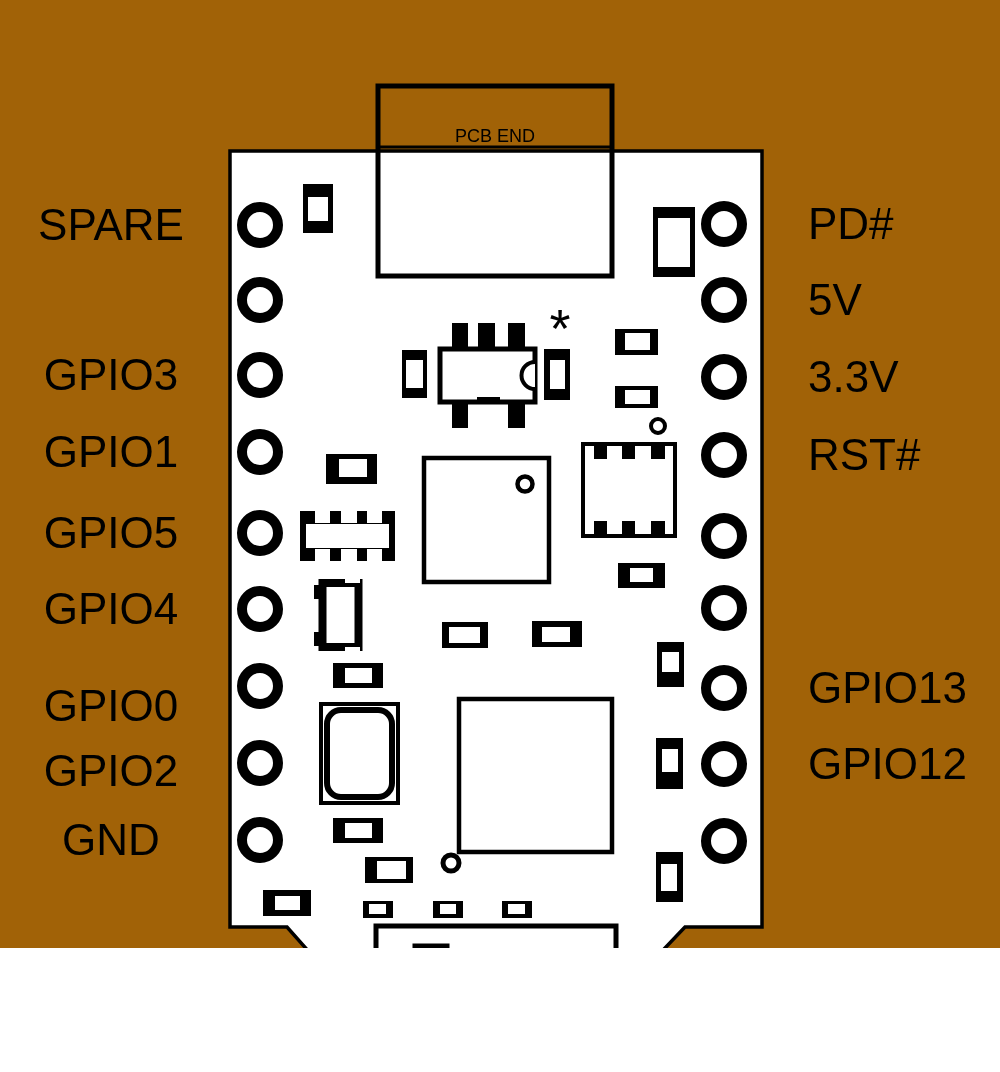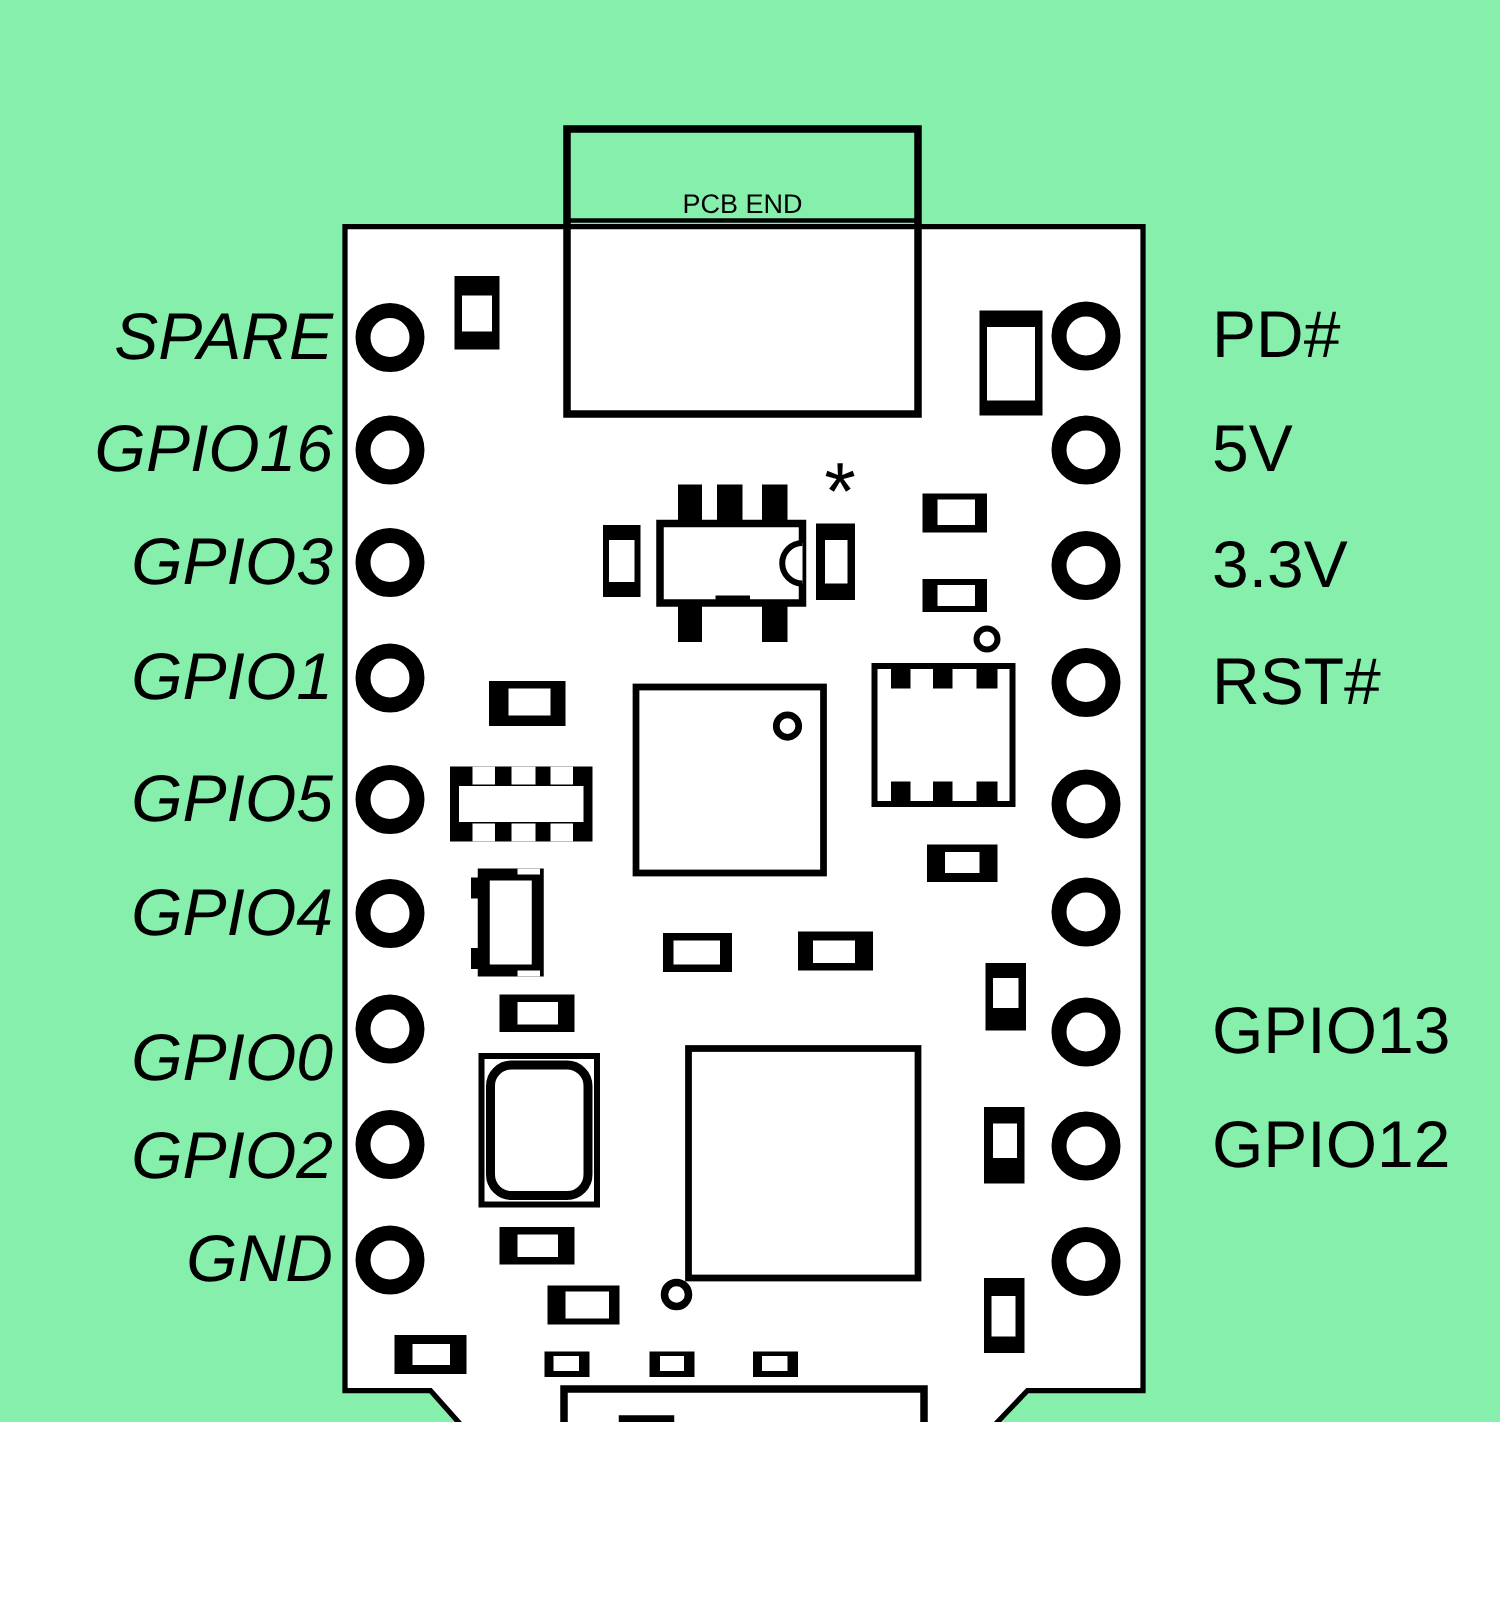--- a/index.html
+++ b/index.html
@@ -1,30 +1,30 @@
 <!DOCTYPE html>
 <html><head>
 <meta charset="utf-8">
 <style>
   html,body{margin:0;padding:0;background:#ffffff;}
   .board{
     position:relative;
     width:1000px;height:948px;
-    background:#86efac;
+    background:#a16207;
     font-family:"Liberation Sans", sans-serif;
     overflow:hidden;
   }
   .board svg{position:absolute;left:0;top:0;}
   .lbl{
     position:absolute;
     height:54px;line-height:54px;
     font-size:44px;color:#000;
     white-space:nowrap;
   }
-  .lbl.left{left:0;width:222px;text-align:right;font-style:italic;}
+  .lbl.left{left:0;width:222px;text-align:center;}
   .lbl.right{left:774px;width:226px;text-align:left;margin-left:34px;}
   .pcbend{
     position:absolute;left:378px;top:126px;width:234px;
     text-align:center;font-size:18px;color:#000;height:20px;line-height:20px;
   }
   .star{
     position:absolute;left:540px;top:300px;width:40px;
     text-align:center;font-size:54px;color:#000;height:56px;line-height:56px;
   }
   
@@ -223,21 +223,20 @@
     <g>
       <rect class="on" x="378" y="86" width="234" height="190"></rect>
       <line class="ln" x1="378" y1="147" x2="612" y2="147"></line>
     </g>
   </svg>
 
   <div class="pcbend">PCB END</div>
   <div class="star">*</div>
 
   <div class="lbl left" style="top:198px">SPARE</div>
-  <div class="lbl left" style="top:273px">GPIO16</div>
   <div class="lbl left" style="top:348px">GPIO3</div>
   <div class="lbl left" style="top:425px">GPIO1</div>
   <div class="lbl left" style="top:506px">GPIO5</div>
   <div class="lbl left" style="top:582px">GPIO4</div>
   <div class="lbl left" style="top:679px">GPIO0</div>
   <div class="lbl left" style="top:744px">GPIO2</div>
   <div class="lbl left" style="top:813px">GND</div>
 
   <div class="lbl right" style="top:197px">PD#</div>
   <div class="lbl right" style="top:273px">5V</div>

